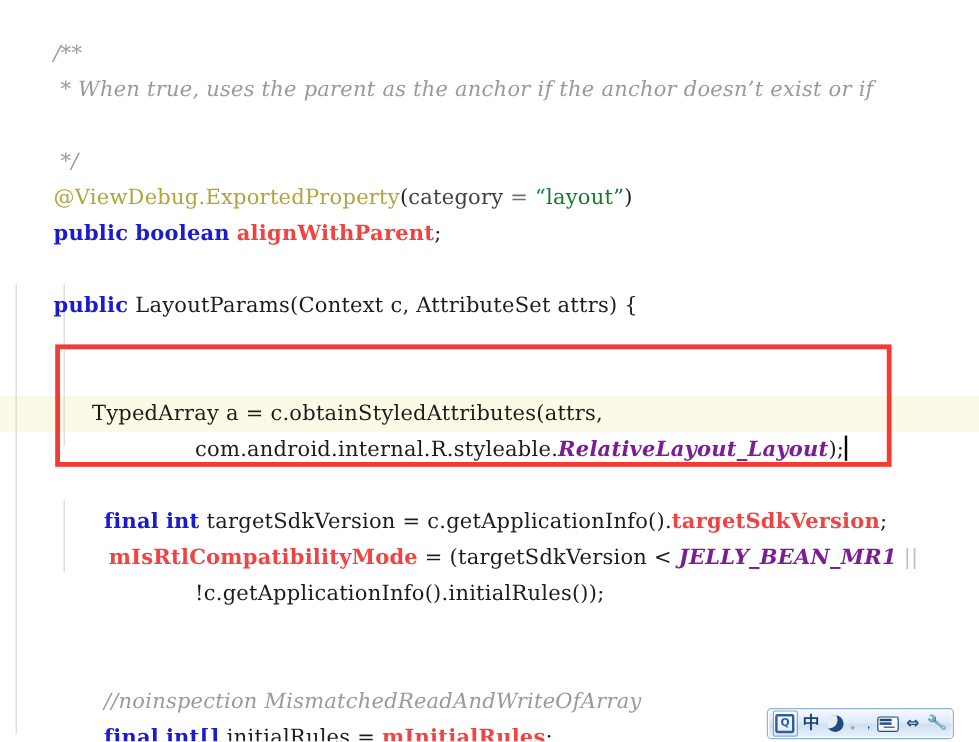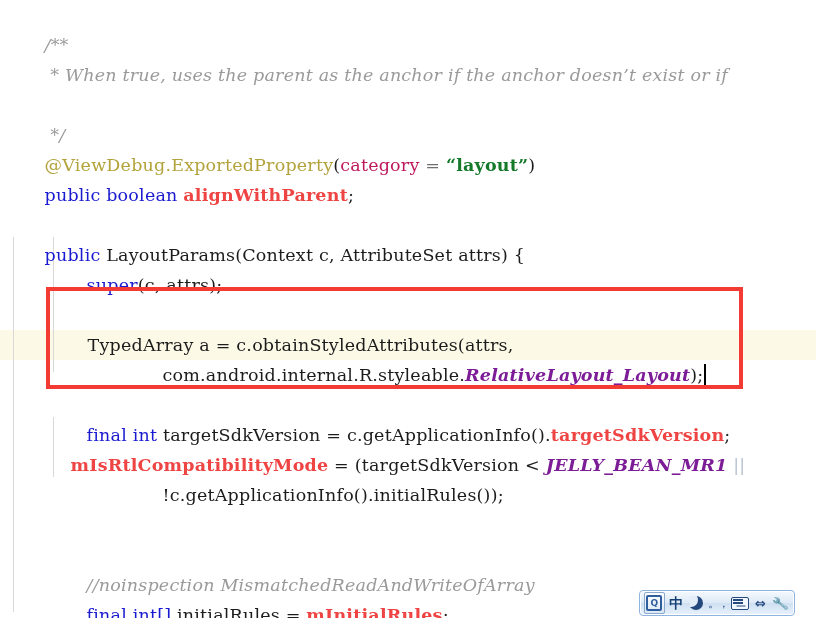--- a/index.html
+++ b/index.html
@@ -62,26 +62,26 @@
     white-space: pre;
     font-family: "DejaVu Serif", serif;
     font-size: 17.5px;
     line-height: 30px;
     height: 30px;
     letter-spacing: 0.2px;
     color: #202020;
   }
 
   
-  .kw       { color: #1a1ad0; font-weight: normal; }          
+  .kw       { color: #1a1ad0; font-weight: bold; }          
   .plain    { color: #1c1c1c; }
   .cmt      { color: #9a9a9a; font-style: italic; }         
   .ann      { color: #b3a33c; }                             
-  .annarg   { color: #be185d; }                             
-  .str      { color: #147a2a; font-weight: bold; }          
+  .annarg   { color: #404040; }                             
+  .str      { color: #147a2a; font-weight: normal; }          
   .fld      { color: #ef4444; font-weight: bold; }          
   .sfld     { color: #7c1c96; font-weight: bold; font-style: italic; } 
   .op       { color: #6f6f6f; }
   .oprr     { color: #b9c0d0; }                             
   .punct    { color: #1c1c1c; }
 
   
   .caret {
     display: inline-block;
     width: 2px;
@@ -208,37 +208,34 @@
     </div>
 
     <div class="ln" style="top:150px;">
       <span class="kw">public</span><span class="plain"> </span><span class="kw">boolean</span><span class="plain"> </span><span class="fld">alignWithParent</span><span class="punct">;</span>
     </div>
 
     <div class="ln" style="top:210px;">
       <span class="kw">public</span><span class="plain"> </span><span class="plain">LayoutParams</span><span class="plain">(Context c, AttributeSet attrs) {</span>
     </div>
 
-    <div class="ln" style="top:240px; left:52px;">
-      <span class="kw">super</span><span class="plain">(c, attrs);</span>
-    </div>
-
-    <div class="ln" style="top:300px; left:53px;">
+
+    <div class="ln" style="top:300px; left:42px;">
       <span class="plain">TypedArray a = c.obtainStyledAttributes(attrs,</span>
     </div>
 
     <div class="ln" style="top:330px; left:128px;">
       <span class="plain">com.android.internal.R.styleable.</span><span class="sfld">RelativeLayout_Layout</span><span class="punct">);</span><span class="caret"></span>
     </div>
 
     <div class="ln" style="top:390px; left:52px;">
       <span class="kw">final</span><span class="plain"> </span><span class="kw">int</span><span class="plain"> </span><span class="plain">targetSdkVersion</span><span class="plain"> = c.getApplicationInfo().</span><span class="fld">targetSdkVersion</span><span class="punct">;</span>
     </div>
 
-    <div class="ln" style="top:420px; left:36px;">
+    <div class="ln" style="top:420px; left:56px;">
       <span class="fld">mIsRtlCompatibilityMode</span><span class="plain"> = (targetSdkVersion &lt; </span><span class="sfld">JELLY_BEAN_MR1</span><span class="plain"> </span><span class="oprr">||</span>
     </div>
 
     <div class="ln" style="top:450px; left:128px;">
       <span class="plain">!c.getApplicationInfo().initialRules());</span>
     </div>
 
 
     <div class="ln" style="top:570px; left:52px;">
       <span class="kw">final</span><span class="plain"> </span><span class="kw">int[]</span><span class="plain"> initialRules = </span><span class="fld">mInitialRules</span><span class="punct">;</span>

